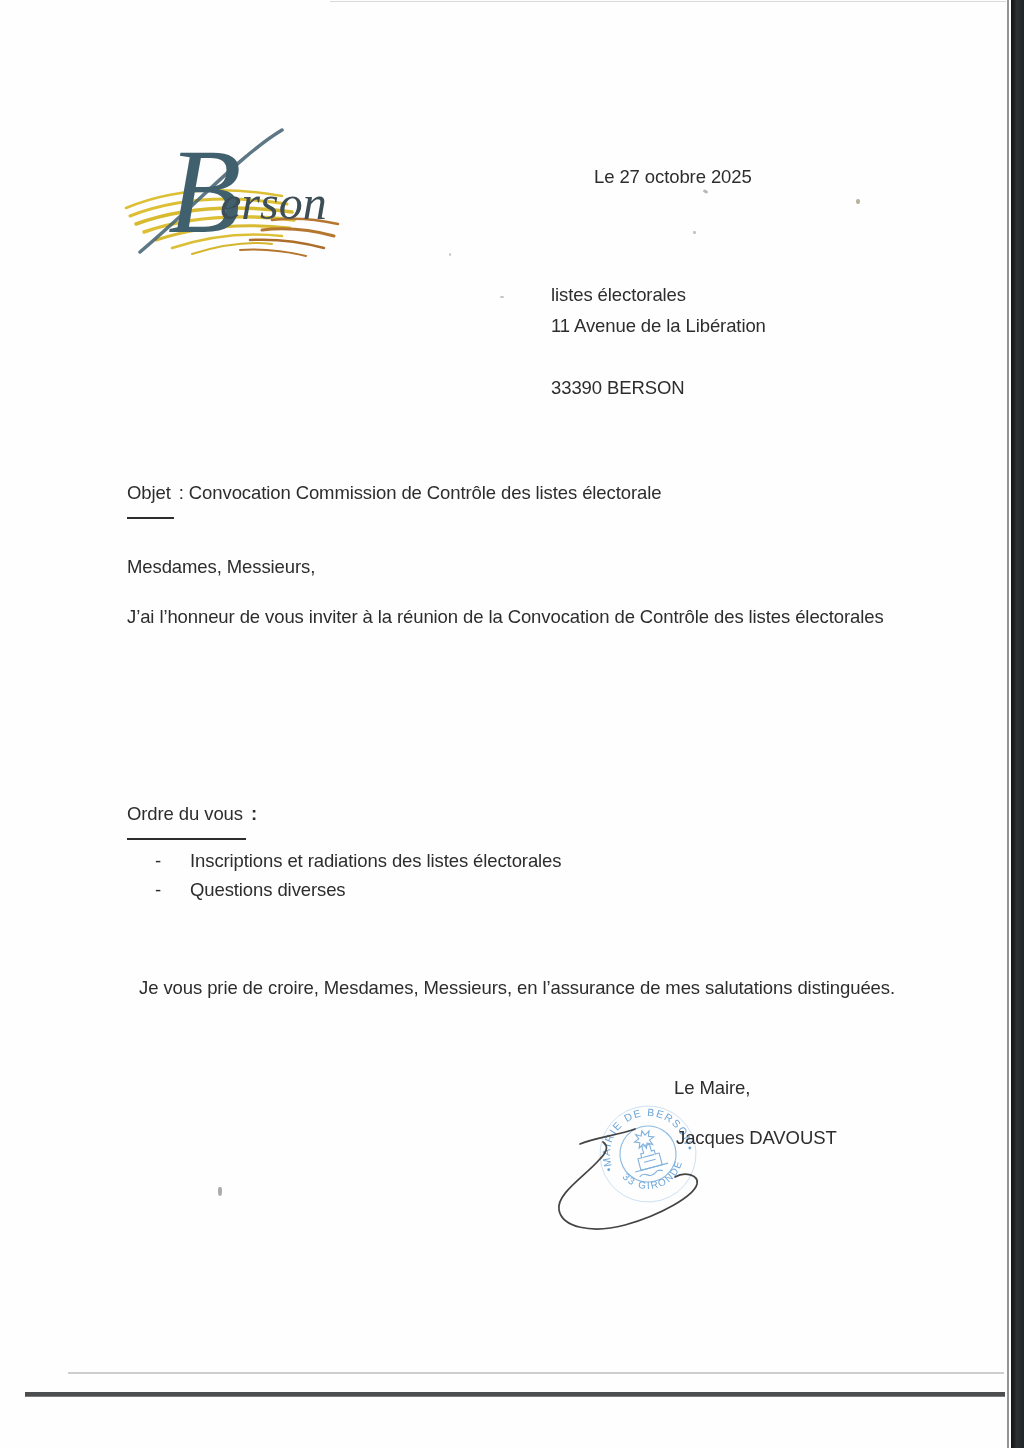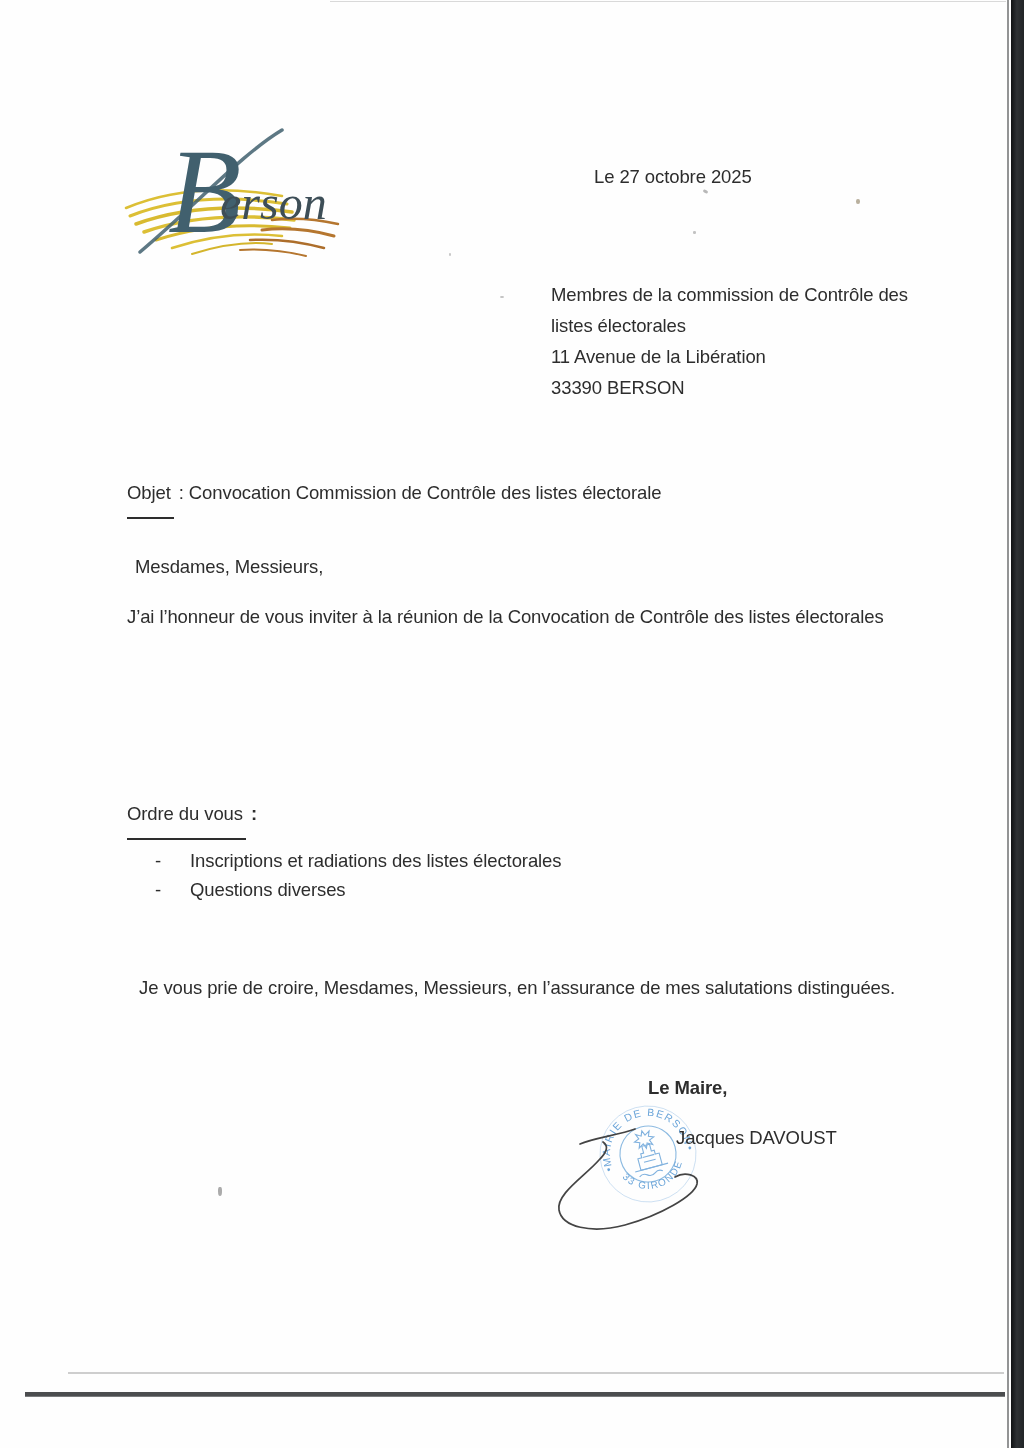--- a/index.html
+++ b/index.html
@@ -60,51 +60,50 @@
       <path d="M118,126 Q150,124 184,132" stroke="#b5762f" stroke-width="2"></path>
     </g>
     <path d="M160,6 C120,30 75,80 18,128" fill="none" stroke="#41606e" stroke-width="3.5" stroke-linecap="round" opacity="0.85"></path>
     <text x="46" y="108" font-family="Liberation Serif, serif" font-style="italic" font-size="120" fill="#41606e">B</text>
     <text x="98" y="95" font-family="Liberation Serif, serif" font-style="italic" font-size="48" fill="#3d4e57">erson</text>
   </svg>
 
   <div class="abs body-text" style="left:551px;top:165px;margin-left:43px;">Le 27 octobre 2025</div>
 
   <div class="abs body-text recipient" style="left:551px;top:279px;">
-    <div>Membres de la commission de Contrôle des</div>
     <div>listes électorales</div>
     <div>11 Avenue de la Libération</div>
   </div>
   <div class="abs body-text" style="left:551px;top:376px;">33390 BERSON</div>
 
   <div class="abs body-text" style="left:127px;top:481px;">
     <span class="u-label">Objet</span><span> : </span><span>Convocation Commission de Contrôle des listes électorale</span>
   </div>
 
-  <div class="abs body-text" style="left:127px;top:555px;margin-left:8px;">Mesdames, Messieurs,</div>
+  <div class="abs body-text" style="left:127px;top:555px;">Mesdames, Messieurs,</div>
   <div class="abs body-text" style="left:127px;top:605px;width:760px;">J’ai l’honneur de vous inviter à la réunion de la Convocation de Contrôle des listes électorales</div>
 
 
   <div class="abs body-text" style="left:127px;top:802px;">
     <span class="u-label">Ordre du vous</span><span class="bold"> :</span>
   </div>
   <div class="abs body-text" style="left:155px;top:849px;">
     <div class="agenda-row">
       <span class="agenda-dash">-</span>
       <span>Inscriptions et radiations des listes électorales</span>
     </div>
     <div class="agenda-row">
       <span class="agenda-dash">-</span>
       <span>Questions diverses</span>
     </div>
   </div>
 
   <div class="abs body-text closing" style="left:127px;top:976px;width:780px;text-align:center;">Je vous prie de croire, Mesdames, Messieurs, en l’assurance de mes salutations distinguées.</div>
 
-  <div class="abs body-text" style="left:648px;top:1076px;font-weight:bold;">Le Maire,</div>
+  <div class="abs body-text" style="left:674px;top:1076px;">Le Maire,</div>
 
   <svg class="abs" style="left:596px;top:1102px;" width="104" height="104" viewBox="-52 -52 104 104">
     <g transform="rotate(-15)" opacity="0.9">
       <circle r="48" fill="none" stroke="#8cb8e2" stroke-width="0.8" opacity="0.55"></circle>
       <circle r="28" fill="none" stroke="#6aa6d8" stroke-width="1.1" opacity="0.85"></circle>
       <defs>
         <path id="tp-top" d="M -38,0 A 38,38 0 1 1 38,0"></path>
         <path id="tp-bot" d="M -35,0 A 35,35 0 0 0 35,0"></path>
       </defs>
       <text font-family="Liberation Sans, sans-serif" font-size="10.5" letter-spacing="1.4" fill="#5b9bd5">

